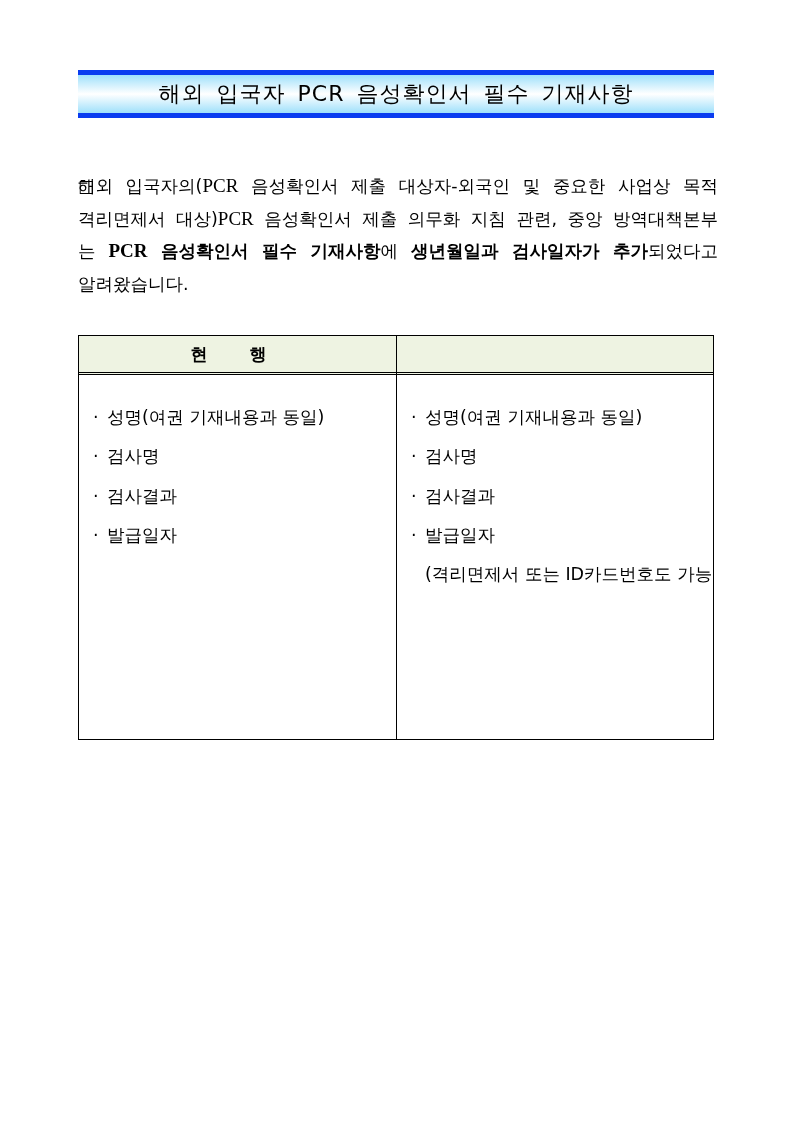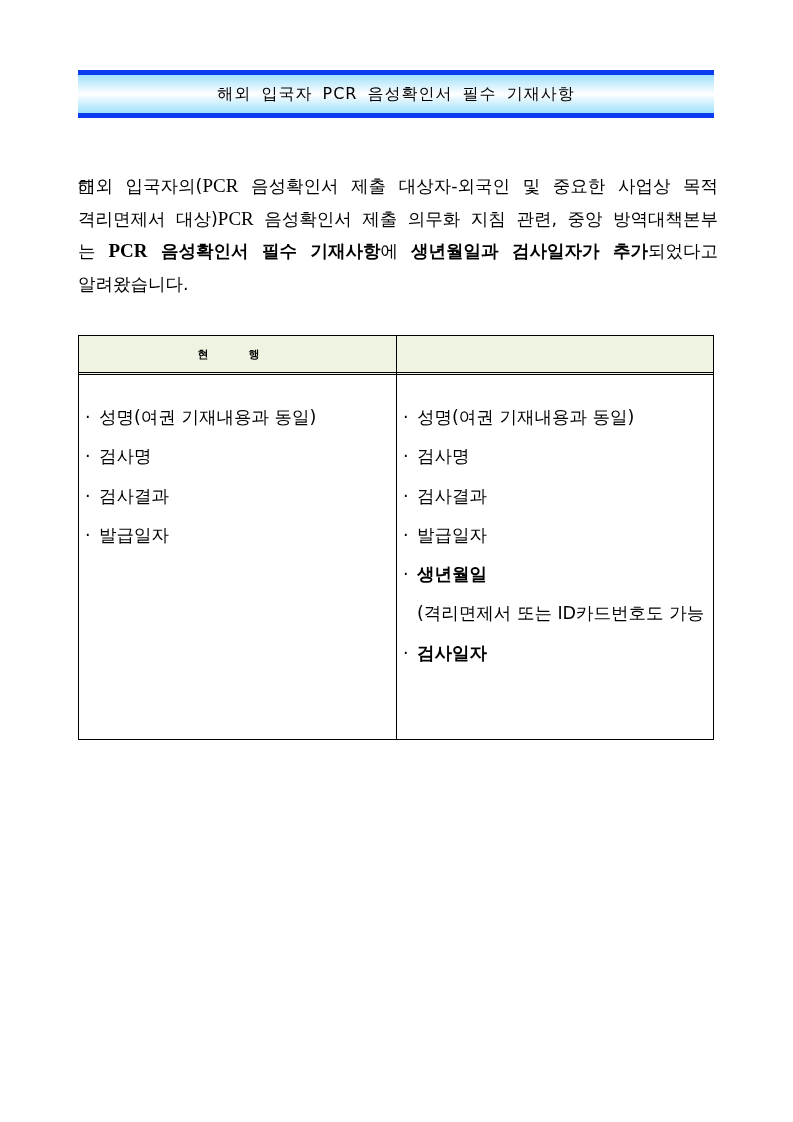--- a/index.html
+++ b/index.html
@@ -4,43 +4,43 @@
 <style>
   html, body { margin: 0; padding: 0; background: #ffffff; }
   body { width: 793px; height: 1122px; position: relative; font-family: "DejaVu Sans", "Liberation Sans", sans-serif; color: #000; overflow: hidden; }
   .title-bar {
     position: absolute; left: 78px; top: 70px; width: 636px; height: 48px;
     box-sizing: border-box;
     border-top: 5px solid #0a3cf0; border-bottom: 5px solid #0a3cf0;
     background: linear-gradient(to bottom, #9fe0fb 0%, #ffffff 50%, #9fe0fb 100%);
     display: flex; align-items: center; justify-content: center;
   }
-  .title-text { font-size: 16px; letter-spacing: 1px; word-spacing: 4px; color: #000; }
+  .title-text { font-size: 22px; letter-spacing: 1px; word-spacing: 4px; color: #000; }
   .para {
     position: absolute; left: 78px; top: 170px; width: 640px;
     font-size: 17.5px; line-height: 32.5px; text-align: justify;
   }
   .para .bullet { position: absolute; left: 0; top: 0; font-size: 17px; }
   .para .body { display: block; word-spacing: 4px; }
   .serif { font-family: "Liberation Serif", "DejaVu Serif", serif; font-size: 19px; }
   b { font-weight: bold; }
   .tbl {
     position: absolute; left: 78px; top: 335px; width: 636px; height: 405px;
     box-sizing: border-box; border: 1px solid #000;
   }
   .tbl .head {
     position: absolute; left: 0; top: 0; width: 100%; height: 36px;
     background: #eef3e2; border-bottom: 3px double #000;
     box-sizing: content-box;
   }
-  .tbl .hcell { position: absolute; top: 0; height: 36px; display: flex; align-items: center; justify-content: center; font-weight: bold; font-size: 11px; }
+  .tbl .hcell { position: absolute; top: 0; height: 36px; display: flex; align-items: center; justify-content: center; font-weight: bold; font-size: 17px; }
   .tbl .hcell.left { left: 0; width: 317px; letter-spacing: 18px; }
   .tbl .hcell.right { left: 318px; width: 316px; word-spacing: 4px; }
   .tbl .vline { position: absolute; left: 317px; top: 0; width: 1px; height: 100%; background: #000; }
-  .col { position: absolute; top: 62px; font-size: 17.5px; }
+  .col { position: absolute; top: 62px; font-size: 17.5px; margin-left: 8px; }
   .col.left { left: 6px; width: 305px; }
   .col.right { left: 324px; width: 312px; }
   .item { height: 39.3px; line-height: 39.3px; white-space: nowrap; }
   .item .dot { display: inline-block; width: 14px; }
   .item.indent { padding-left: 14px; }
   .item.add { word-spacing: 2px; }
 </style>
 </head>
 <body>
 
@@ -66,17 +66,15 @@
     <div class="item"><span class="dot">·</span><span>검사명</span></div>
     <div class="item"><span class="dot">·</span><span>검사결과</span></div>
     <div class="item"><span class="dot">·</span><span>발급일자</span></div>
   </div>
 
   <div class="col right">
     <div class="item"><span class="dot">·</span><span>성명(여권 기재내용과 동일)</span></div>
     <div class="item"><span class="dot">·</span><span>검사명</span></div>
     <div class="item"><span class="dot">·</span><span>검사결과</span></div>
     <div class="item"><span class="dot">·</span><span>발급일자</span></div>
-    <div class="item"><span class="dot">·</span><b>생년월일</b></div>
     <div class="item indent">(격리면제서 또는 ID카드번호도 가능</div>
-    <div class="item"><span class="dot">·</span><b>검사일자</b></div>
   </div>
 </div>
 
 </body></html>

